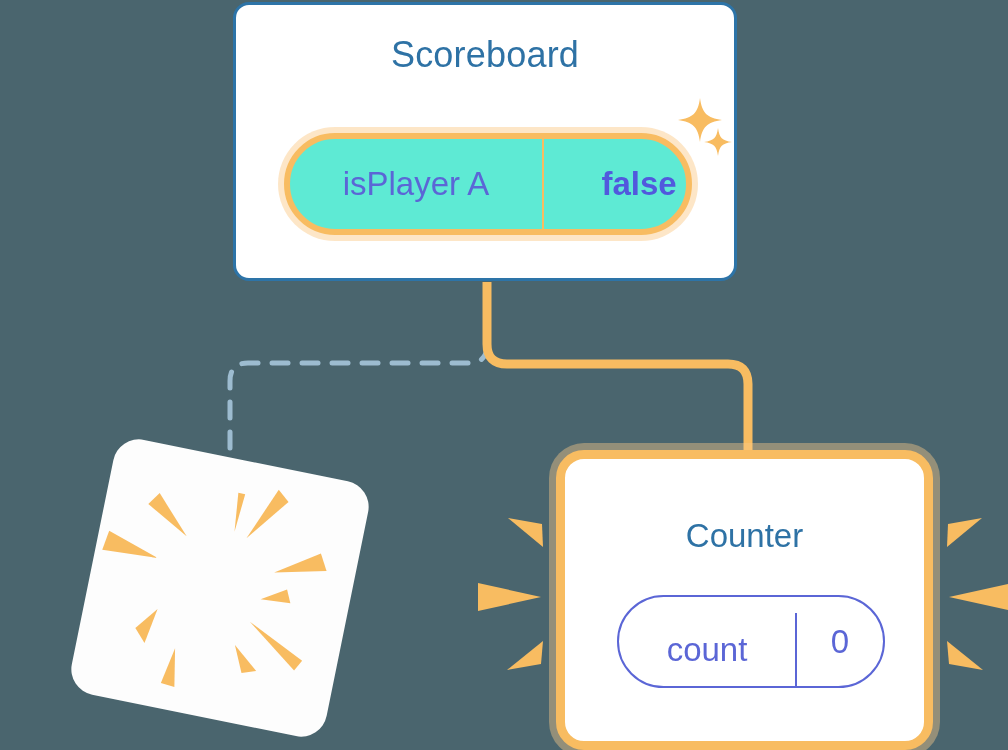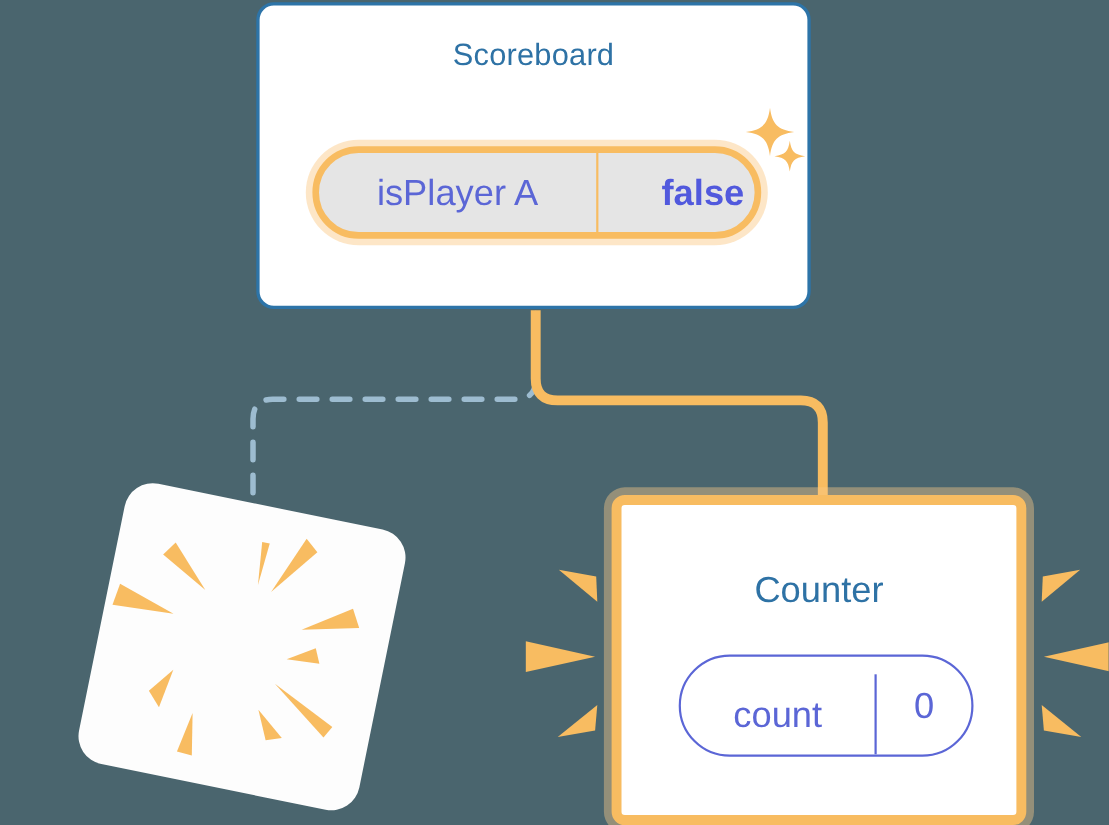--- a/index.html
+++ b/index.html
@@ -39,36 +39,36 @@
     border-radius: 16px;
     box-sizing: border-box;
     z-index: 6;
   }
   #scoreboard-title {
     position: absolute;
     left: 0;
     top: 29px;
     width: 100%;
     text-align: center;
-    font-size: 28px;
+    font-size: 36px;
     color: #2e72a5;
     letter-spacing: .2px;
     white-space: nowrap;
   }
 
   
   #scoreboard-pill {
     position: absolute;
     left: 48px;
     top: 128px;
     width: 408px;
-    height: 84px;
+    height: 102px;
     border: 6px solid #f8bc61;
     border-radius: 51px;
-    background: #e5e5e5;
+    background: #5eead4;
     box-sizing: border-box;
     box-shadow: 0 0 0 6px rgba(250,200,130,0.45);
     display: flex;
     align-items: stretch;
     overflow: hidden;
   }
   .pill-key, .pill-val {
     display: flex;
     align-items: center;
     justify-content: center;
@@ -119,21 +119,21 @@
 
   
   #counter-card {
     position: absolute;
     left: 556px;
     top: 450px;
     width: 377px;
     height: 300px;
     background: #ffffff;
     border: 9px solid #f8bc61;
-    border-radius: 12px;
+    border-radius: 28px;
     box-sizing: border-box;
     box-shadow: 0 0 0 7px rgba(250,203,136,0.42);
     z-index: 5;
   }
   #counter-title {
     position: absolute;
     left: 0;
     top: 58px;
     width: 100%;
     text-align: center;

